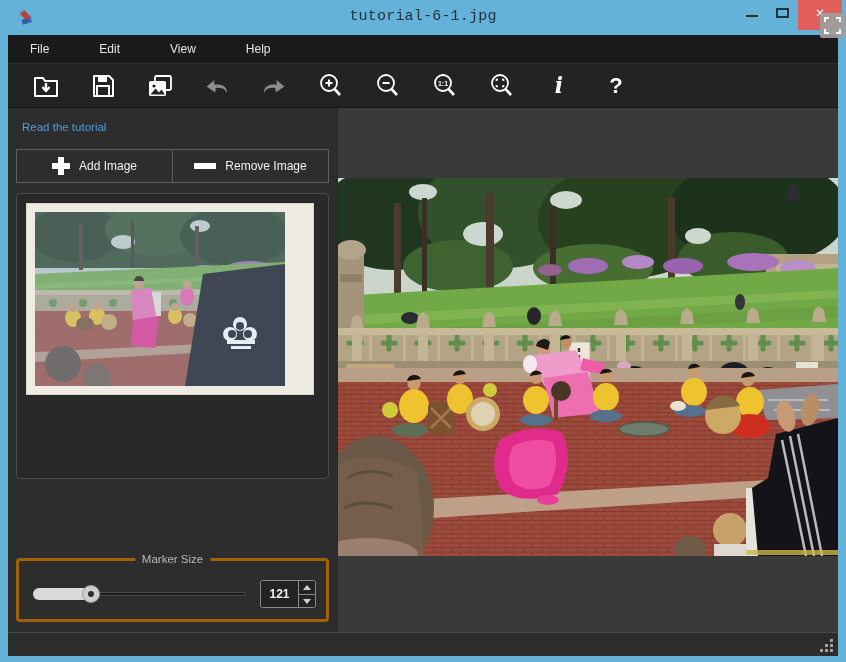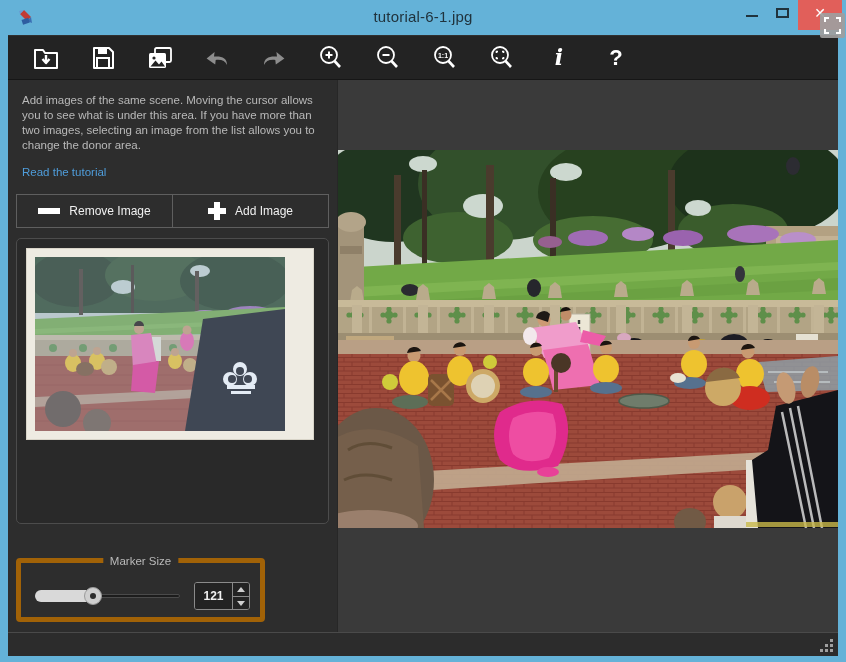--- a/index.html
+++ b/index.html
@@ -3,21 +3,21 @@
 <meta charset="utf-8">
 <style>
   * { margin:0; padding:0; box-sizing:border-box; }
   html,body { background:#888; }
   body { font-family:"Liberation Sans", sans-serif; }
   .window {
     position:relative; width:846px; height:662px;
     background:#64b2d8; overflow:hidden;
   }
   
-  .titlebar { position:absolute; left:0; top:0; width:100%; height:30px; }
+  .titlebar { position:absolute; left:0; top:0; width:100%; height:30px;font-family:Liberation Mono, monospace; }
   .app-icon { position:absolute; left:15px; top:7px; width:20px; height:20px; }
   .win-title {
     position:absolute; left:0; right:0; top:8px; text-align:center;
     font-size:15px; color:#20333d; letter-spacing:.2px;
   }
   .win-controls { position:absolute; right:4px; top:0; height:30px; display:flex; align-items:flex-start; }
   .ctl-min { width:30px; height:26px; position:relative; cursor:default; }
   .ctl-min .bar { position:absolute; left:8px; top:15px; width:12px; height:2px; background:#20333d; }
   .ctl-max { width:30px; height:26px; position:relative; }
   .ctl-max .box { position:absolute; left:8px; top:8px; width:13px; height:10px; border:2px solid #20333d; }
@@ -69,22 +69,22 @@
   .image-list {
     margin:10px 8px 0 8px; height:286px; background:#292929;
     border:1px solid #4c4c4c; border-radius:5px; padding:9px; overflow:hidden;
   }
   .thumb-matte {
     width:288px; height:192px; background:#eeebe2; border:1px solid #d8d4c8;
     padding:8px; cursor:pointer;
   }
   .thumb-matte svg { display:block; }
   .marker-group {
-    position:absolute; left:8px; bottom:10px; width:249px; height:64px;
-    border:5px solid #a16207; border-radius:4px;
+    position:absolute; left:8px; bottom:10px; width:313px; height:64px;
+    border:3px solid #a16207; border-radius:4px;
   }
   .marker-legend {
     position:absolute; top:-8px; left:50%; transform:translateX(-50%);
     background:#2d2d2d; padding:0 7px; color:#b9b9b9; font-size:11.5px; white-space:nowrap;
   }
   .marker-row { position:absolute; left:14px; right:10px; top:18px; height:30px; display:flex; align-items:center; }
   .slider { position:relative; flex:1; height:18px; margin-right:14px; cursor:pointer; }
   .slider-track { position:absolute; left:0; right:0; top:7px; height:4px; background:#1c1c1c; border:1px solid #4a4a4a; border-radius:3px; }
   .slider-fill  { position:absolute; left:0; top:3px; width:58px; height:12px; background:#d9d9d9; border-radius:7px; }
   .slider-thumb {
@@ -149,20 +149,26 @@
             <path d="M16 5 H20 V9"></path>
           <path d="M20 16 V20 H16"></path>
             <path d="M9 20 H5 V16"></path>
         </g>
       </svg>
     </div>
   </div>
 
   <div class="frame">
 
+    <div class="menubar">
+      <div class="menu-item">File</div>
+      <div class="menu-item">Edit</div>
+      <div class="menu-item">View</div>
+      <div class="menu-item">Help</div>
+    </div>
 
     <div class="toolbar">
       <div class="tool-btn">
         <svg width="28" height="26" viewBox="0 0 28 26">
           <path d="M3 5 h8 l2 3 h12 v15 h-22 z" fill="none" stroke="#fff" stroke-width="2" stroke-linejoin="round"></path>
           <line x1="14" y1="10" x2="14" y2="17" stroke="#fff" stroke-width="2.4"></line>
           <polyline points="10.5,14 14,18 17.5,14" fill="none" stroke="#fff" stroke-width="2.4" stroke-linejoin="round"></polyline>
         </svg>
       </div>
       <div class="tool-btn">
@@ -232,31 +238,30 @@
       <div class="tool-btn">
         <svg width="20" height="28" viewBox="0 0 20 28">
           <text x="10" y="21" text-anchor="middle" font-size="22" font-family="Liberation Sans, sans-serif" font-weight="bold" fill="#fff">?</text>
         </svg>
       </div>
     </div>
 
     <div class="content">
 
       <div class="left-panel">
-        <div class="instructions">Add images of the same scene. Moving the cursor allows you to see what is under this area. If you have more than two images, selecting an image from the list allows you to change the donor area.</div>
         <a class="tutorial-link">Read the tutorial</a>
 
         <div class="btn-row">
+          <div class="img-btn">
+            <span class="plus-glyph"></span>
+            <span>Add Image</span>
+          </div>
           <div class="img-btn">
             <span class="minus-glyph"></span>
             <span>Remove Image</span>
-          </div>
-          <div class="img-btn">
-            <span class="plus-glyph"></span>
-            <span>Add Image</span>
           </div>
         </div>
 
         <div class="image-list">
           <div class="thumb-matte">
             <svg width="250" height="174" viewBox="0 0 250 174" preserveAspectRatio="none">
               <rect width="250" height="174" fill="#c3ccc6"></rect>
               <rect x="0" y="0" width="250" height="56" fill="#2e4829"></rect>
               <ellipse cx="40" cy="22" rx="45" ry="28" fill="#24391f"></ellipse>
               <ellipse cx="120" cy="18" rx="50" ry="26" fill="#35522c"></ellipse>

